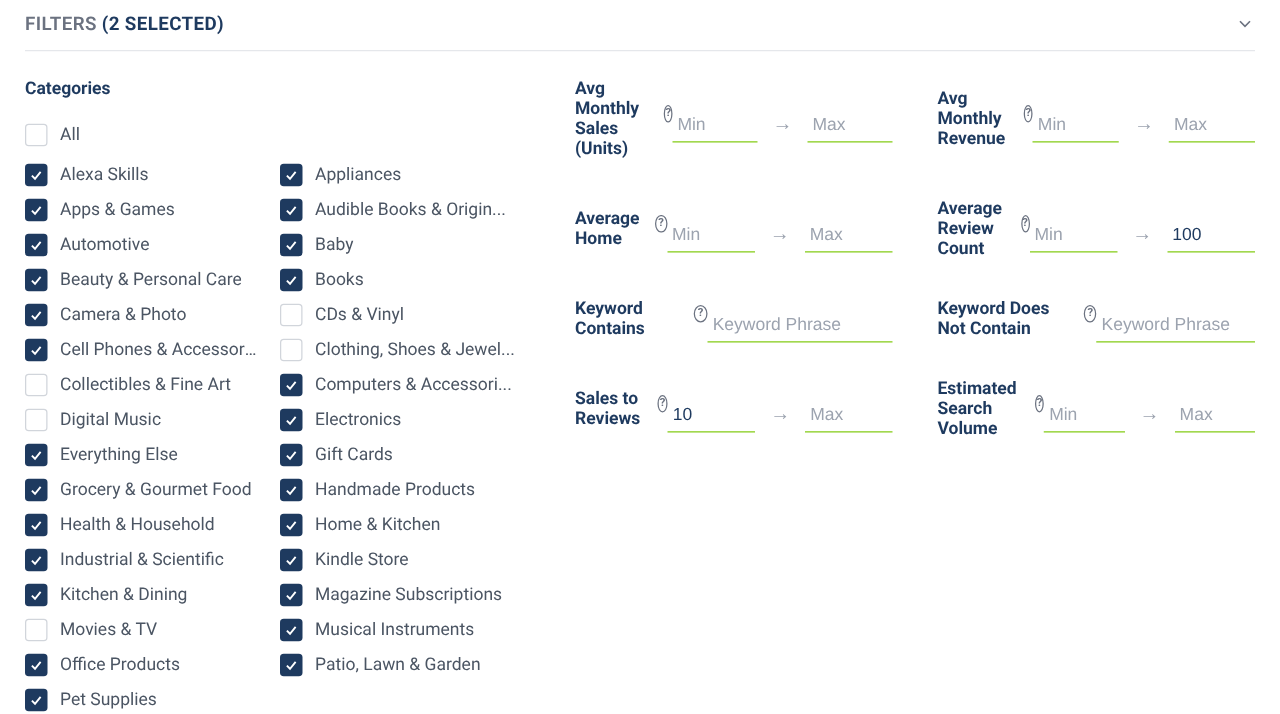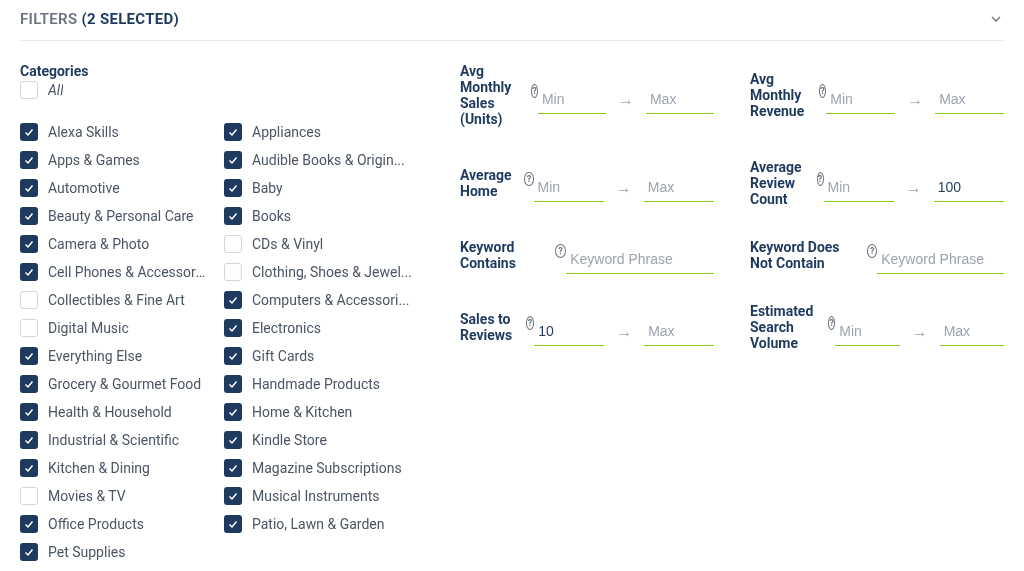--- a/index.html
+++ b/index.html
@@ -38,25 +38,24 @@
     padding-top: 22px;
   }
   .categories-panel {
     width: 400px;
     flex-shrink: 0;
   }
   .section-title {
     font-size: 14px;
     font-weight: 700;
     color: #1e3a5f;
-    margin-bottom: 0;
+    margin-bottom: 18px;
   }
   .all-row {
-    margin-bottom: 20px;
-    font-style: italic;
+    margin-bottom: 10px;
   }
   .category-grid {
     display: grid;
     grid-template-columns: 1fr 1fr;
     column-gap: 8px;
     row-gap: 6px;
   }
   .check-row {
     display: flex;
     align-items: center;

